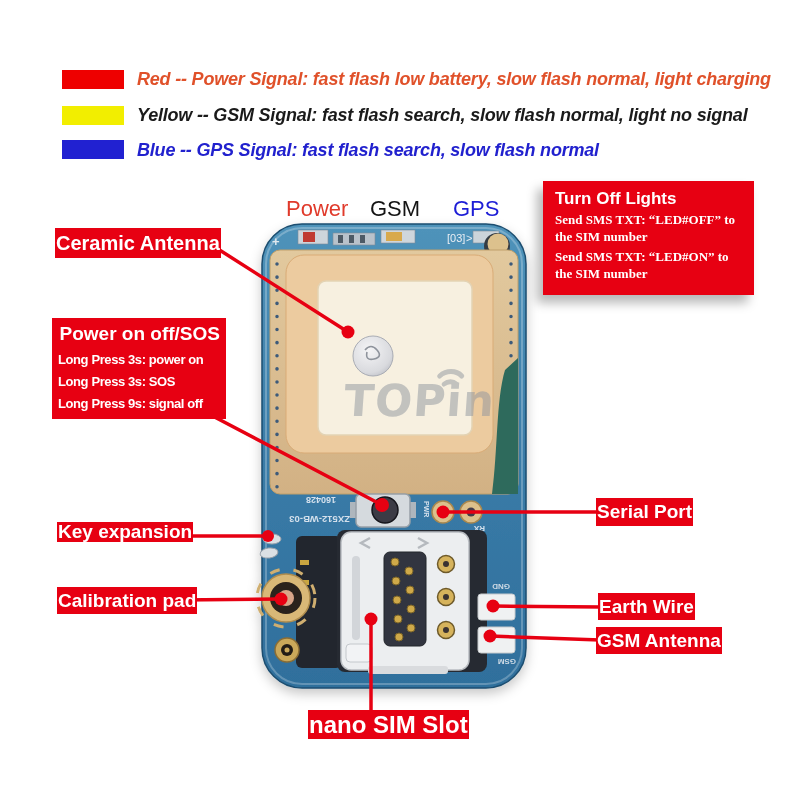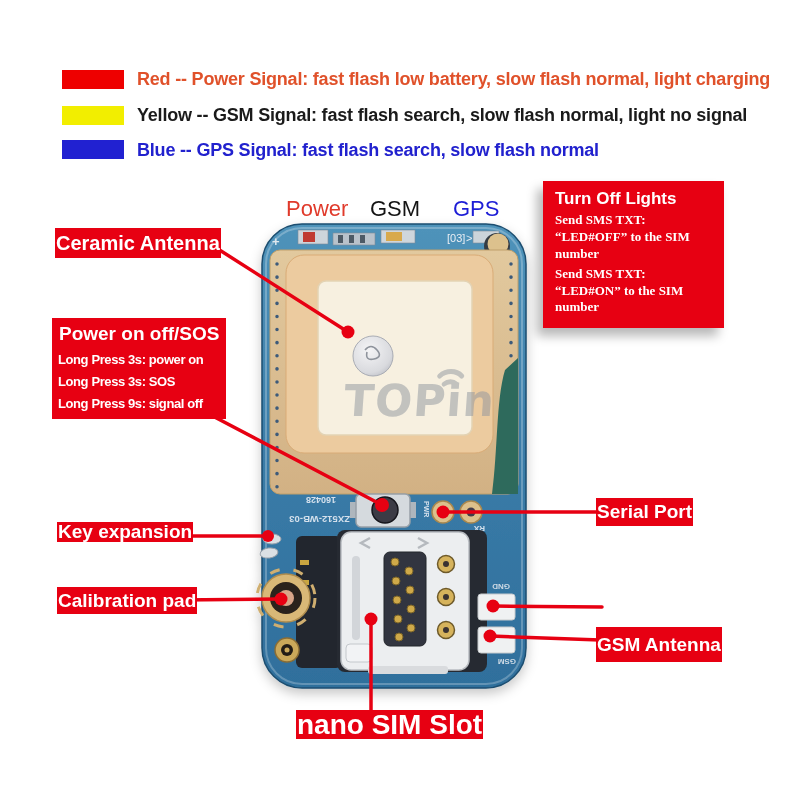--- a/index.html
+++ b/index.html
@@ -3,46 +3,46 @@
 <meta charset="utf-8">
 <style>
   html,body{margin:0;padding:0;background:#fff;}
   #canvas{position:relative;width:800px;height:800px;background:#ffffff;overflow:hidden;
           font-family:"Liberation Sans",sans-serif;}
   
   .swatch{position:absolute;width:62px;height:19px;}
   #swatch-red{left:62px;top:70px;background:#ee0000;}
   #swatch-yellow{left:62px;top:106px;background:#f2ee00;}
   #swatch-blue{left:62px;top:140px;background:#2121d1;}
-  .legend-text{position:absolute;left:137px;font-size:18px;font-weight:bold;white-space:nowrap;letter-spacing:-0.2px;}
+  .legend-text{position:absolute;left:137px;font-size:18px;font-weight:bold;white-space:nowrap;letter-spacing:-0.2px;font-style:italic;}
   #legend-text-red{top:69px;color:#e0512a;}
   #legend-text-yellow{top:105px;color:#1a1a1a;}
   #legend-text-blue{top:140px;color:#2121ce;}
   
   .sig{position:absolute;top:196px;font-size:22px;white-space:nowrap;}
   #sig-power{left:286px;color:#e03a2b;}
   #sig-gsm{left:370px;color:#141414;}
   #sig-gps{left:453px;color:#1d1dd6;}
   
   .tag{position:absolute;background:#e70012;color:#ffffff;font-weight:bold;
        display:flex;align-items:center;padding:0 1px;white-space:nowrap;font-size:19px;z-index:3;}
   #tag-ceramic{left:55px;top:228px;height:30px;font-size:20px;}
   #tag-key{left:57px;top:522px;height:20px;}
   #tag-cal{left:57px;top:587px;height:27px;}
   #tag-serial{left:596px;top:498px;height:28px;}
   #tag-earth{left:598px;top:593px;height:27px;}
-  #tag-gsmant{left:596px;top:627px;height:35px;}
-  #tag-nano{left:296px;top:710px;height:29px;font-size:28px;}
+  #tag-gsmant{left:596px;top:627px;height:27px;}
+  #tag-nano{left:308px;top:710px;height:29px;font-size:24px;}
   
   #tag-power-sos{position:absolute;left:52px;top:318px;width:162px;background:#e70012;color:#fff;
        padding:5px 6px 8px 6px;z-index:3;}
-  #tag-power-sos .t{font-size:19px;font-weight:bold;margin:0 0 0 1px;white-space:nowrap;}
+  #tag-power-sos .t{font-size:19px;font-weight:bold;margin:0 0 0 1px;white-space:nowrap;text-align:right;}
   #tag-power-sos .l{font-size:13px;font-weight:bold;letter-spacing:-0.4px;margin-top:7px;white-space:nowrap;}
   
-  #lights-box{position:absolute;left:543px;top:181px;width:181px;background:#e70012;color:#fff;
+  #lights-box{position:absolute;left:543px;top:181px;width:211px;background:#e70012;color:#fff;
        padding:8px 10px 12px 12px;box-sizing:border-box;z-index:3;
        box-shadow:-6px 8px 10px rgba(0,0,0,.28);}
   #lights-box .bt{font-size:17px;font-weight:bold;margin-top:6px;}
   #lights-box .bb{font-size:13px;font-weight:bold;line-height:1.3;margin-top:3px;font-family:Liberation Serif, serif;}
   
   #board-svg{position:absolute;left:0;top:0;z-index:1;}
   #lines-svg{position:absolute;left:0;top:0;z-index:2;pointer-events:none;}
 </style>
 </head>
 <body>
@@ -210,20 +210,21 @@
   <div id="tag-power-sos">
     <div class="t">Power on off/SOS</div>
     <div class="l">Long Press 3s: power on</div>
     <div class="l">Long Press 3s: SOS</div>
     <div class="l">Long Press 9s: signal off</div>
   </div>
 
   <div class="tag" id="tag-key">Key expansion</div>
   <div class="tag" id="tag-cal">Calibration pad</div>
   <div class="tag" id="tag-serial">Serial Port</div>
+  <div class="tag" id="tag-earth">Earth Wire</div>
   <div class="tag" id="tag-gsmant">GSM Antenna</div>
   <div class="tag" id="tag-nano">nano SIM Slot</div>
 
   <div id="lights-box">
     <div class="bt" style="margin-top:0">Turn Off Lights</div>
     <div class="bb">Send SMS TXT: “LED#OFF” to the SIM number</div>
     <div class="bb">Send SMS TXT: “LED#ON” to the SIM number</div>
   </div>
 
 </div>

